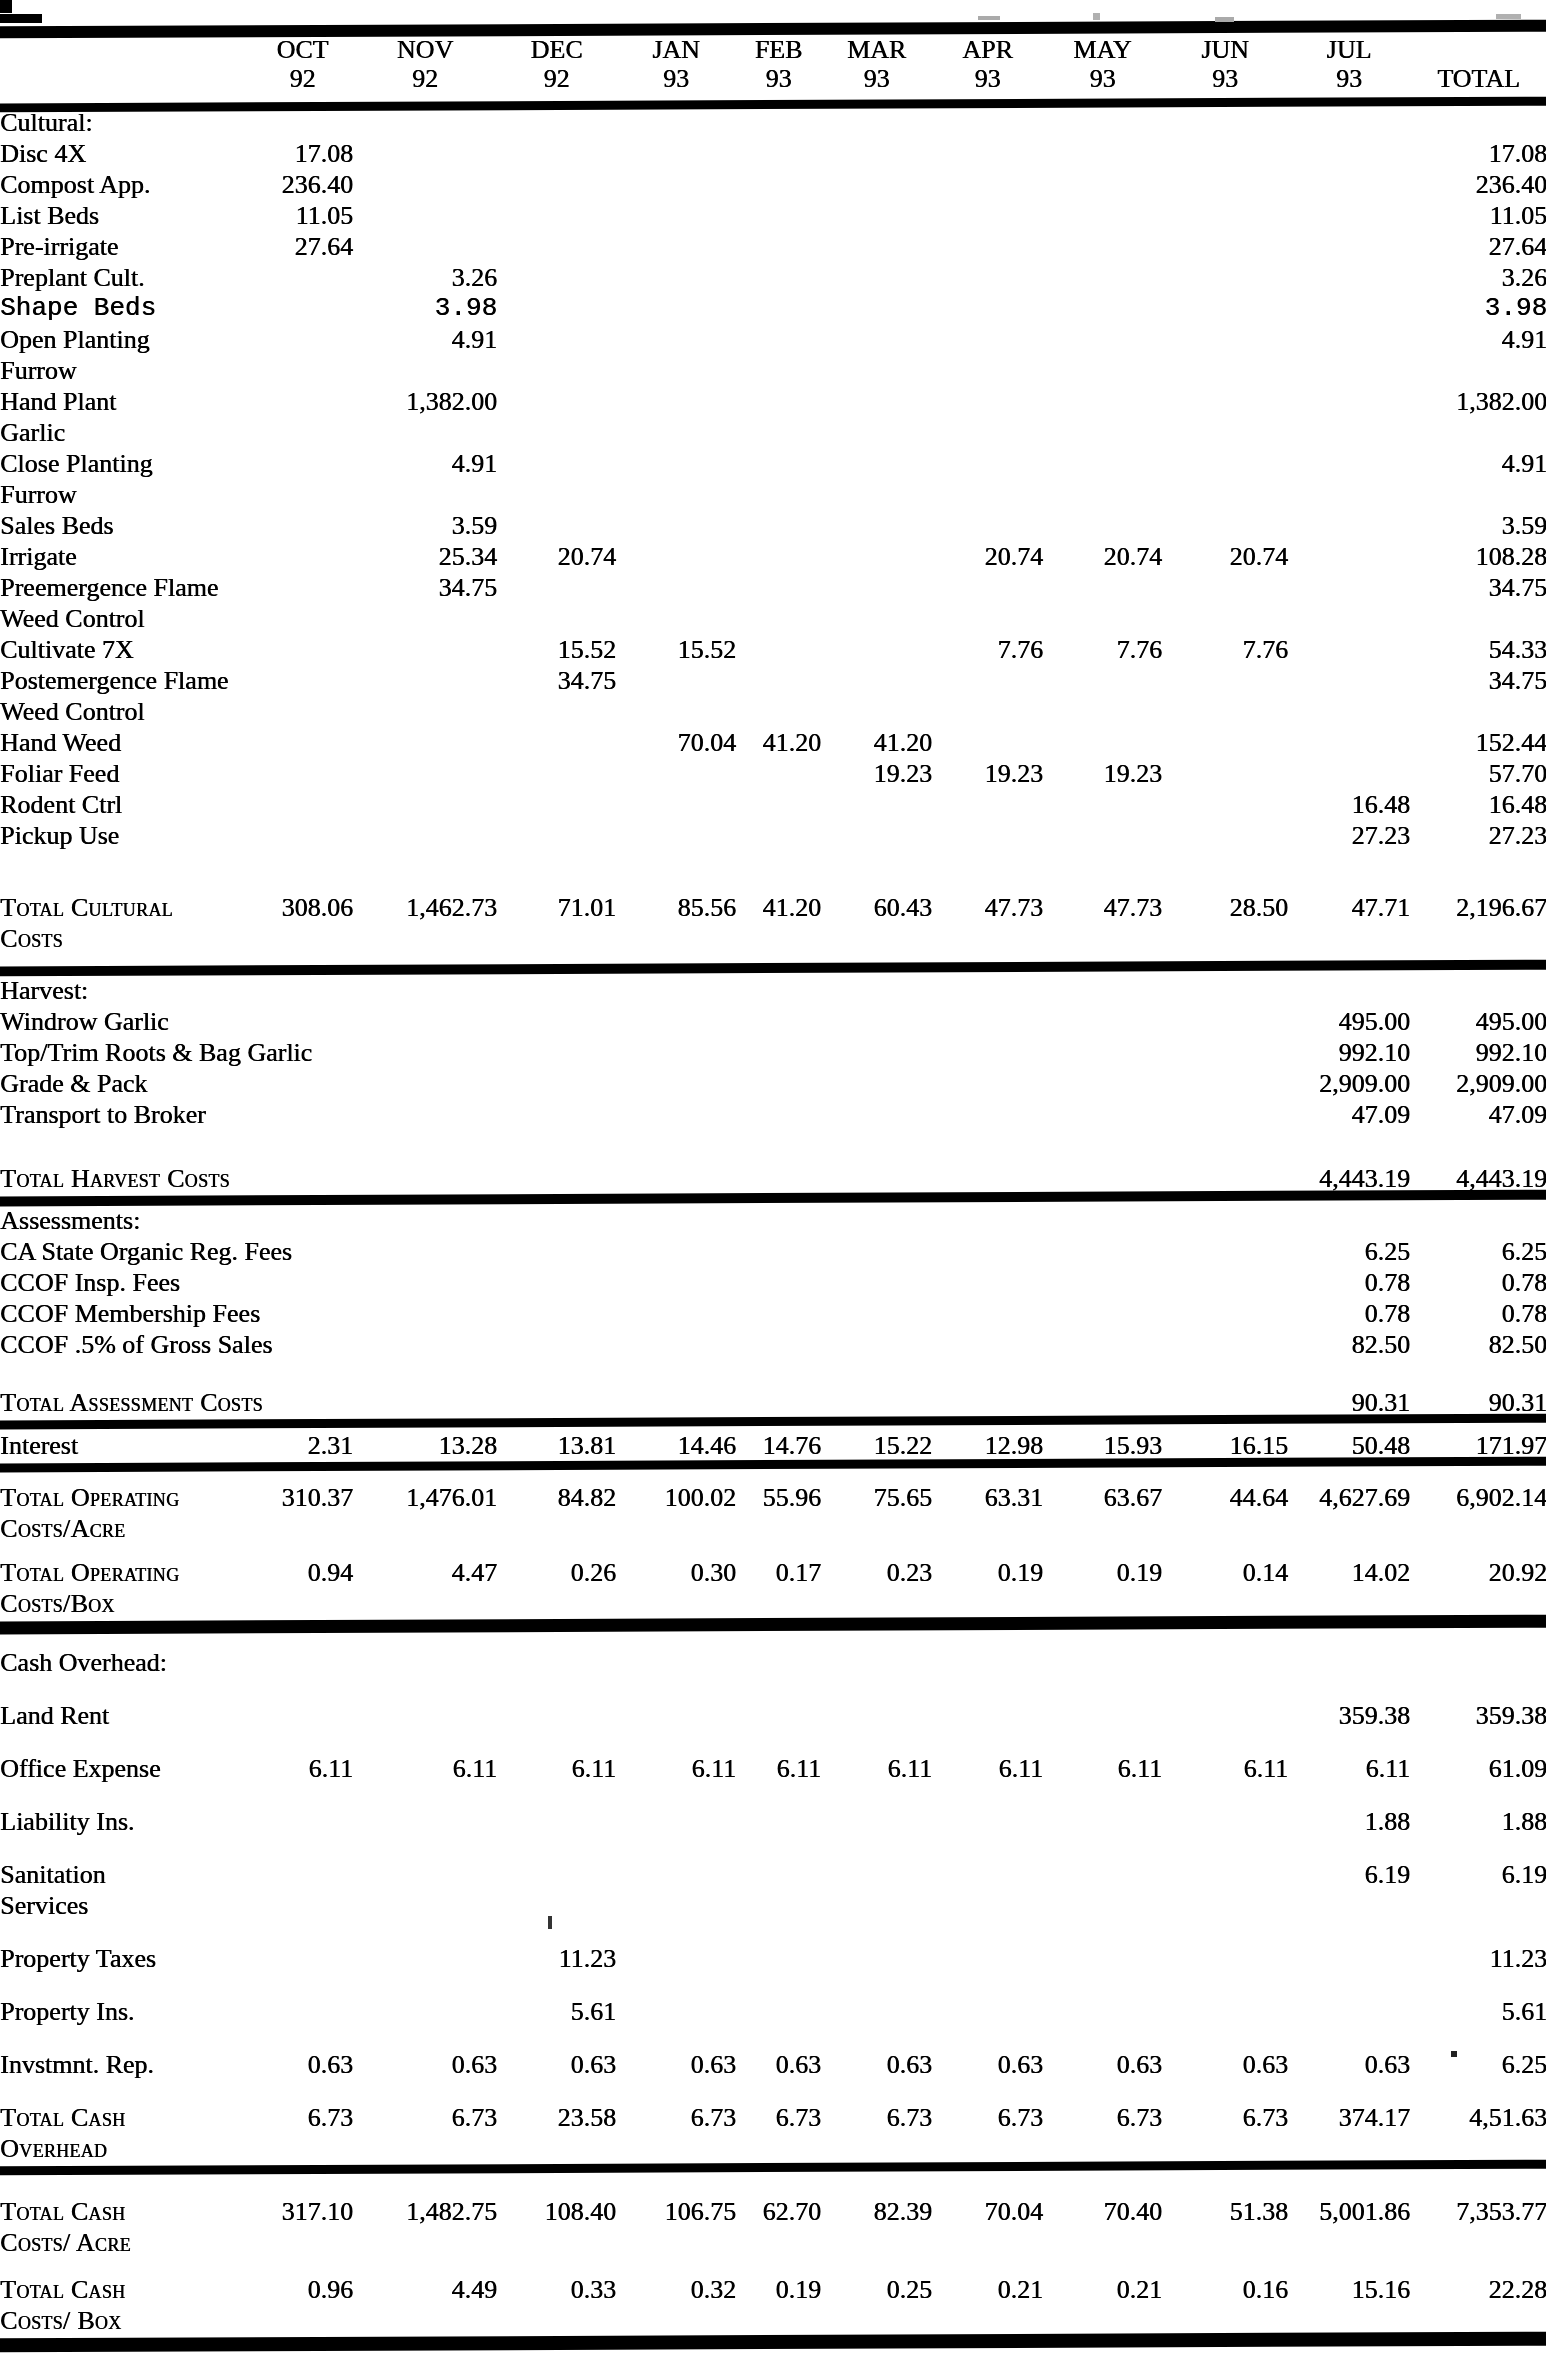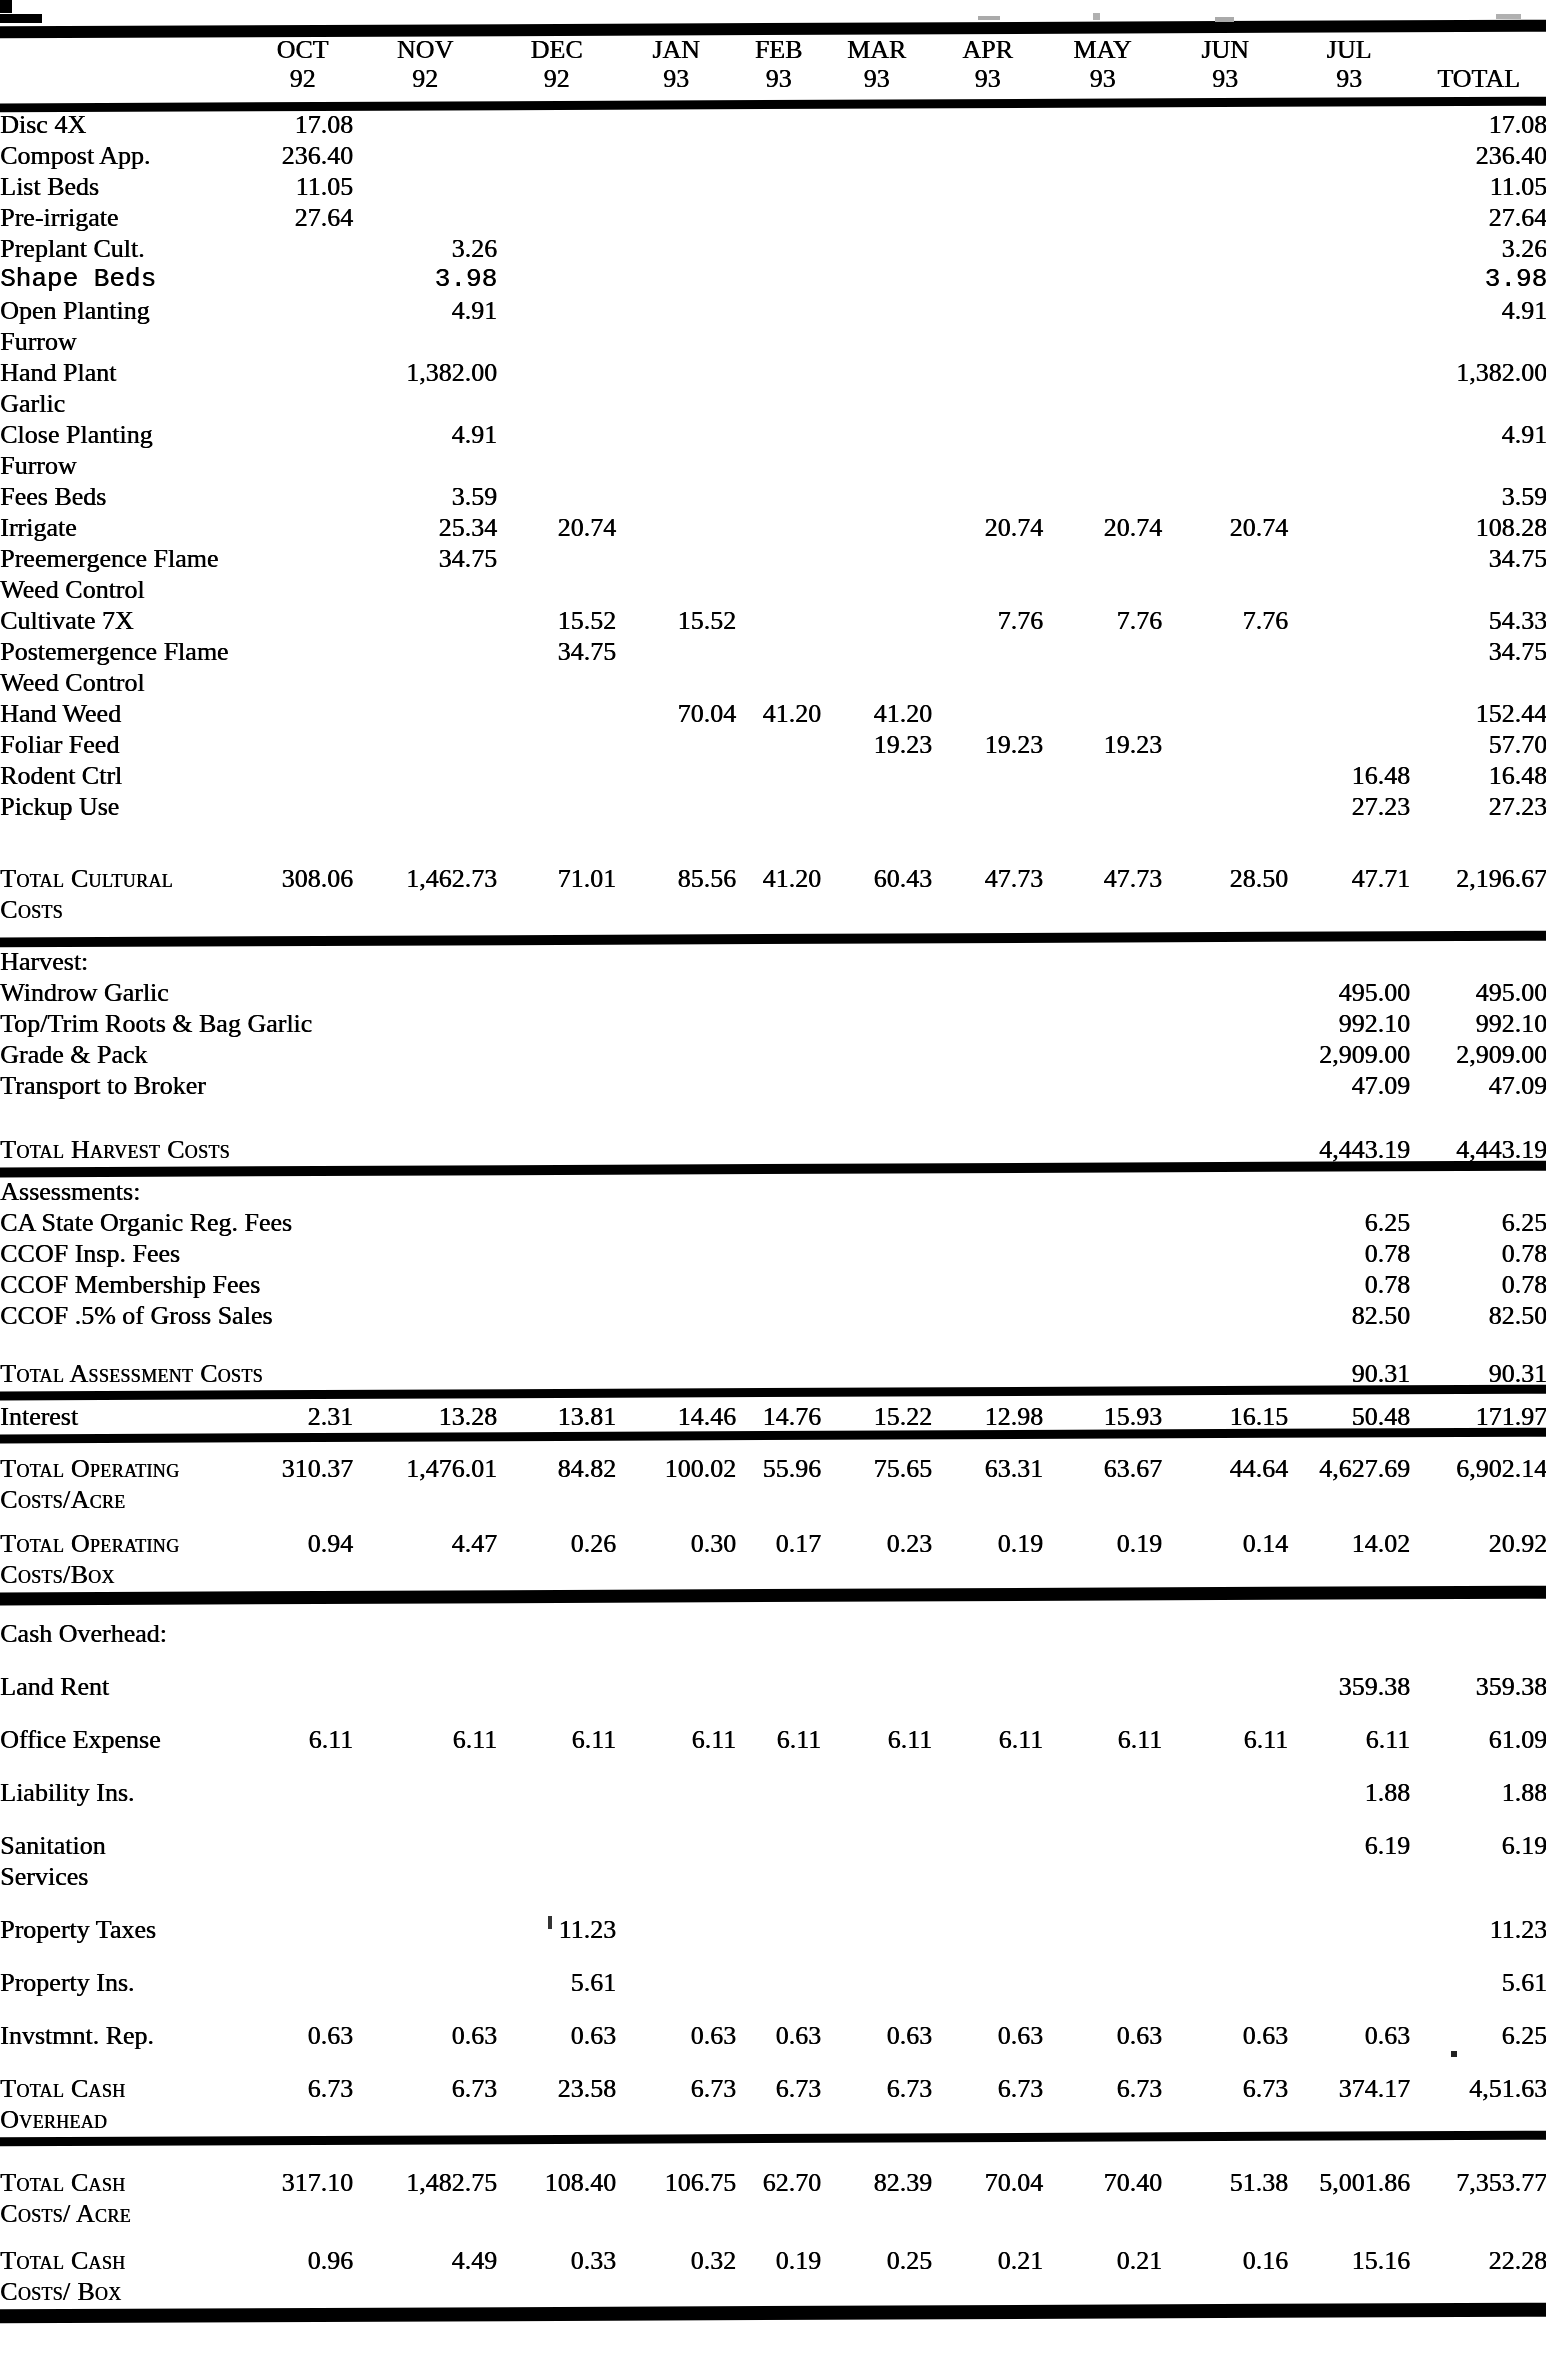--- a/index.html
+++ b/index.html
@@ -83,20 +83,23 @@
           <td class="hc">TOTAL</td>
         </tr>
         <tr style="height: 7.2px;">
           <td colspan="12"></td>
         </tr>
         <tr style="height: 8.6px;">
           <td colspan="12">
             <div class="rule-div" style="height: 8.6px;"></div>
           </td>
         </tr>
+        <tr class="section" style="height: 27px;">
+          <td class="lbl" colspan="12">Cultural:</td>
+        </tr>
         <tr class="item" style="height: 31px;">
           <td class="lbl">Disc 4X</td>
           <td class="num c0">17.08</td>
           <td class="num c1"></td>
           <td class="num c2"></td>
           <td class="num c3"></td>
           <td class="num c4"></td>
           <td class="num c5"></td>
           <td class="num c6"></td>
           <td class="num c7"></td>
@@ -219,21 +222,21 @@
           <td class="num c6"></td>
           <td class="num c7"></td>
           <td class="num c8"></td>
           <td class="num c9"></td>
           <td class="num c10">4.91</td>
         </tr>
         <tr class="cont" style="height: 31px;">
           <td class="lbl" colspan="12">Furrow</td>
         </tr>
         <tr class="item" style="height: 31px;">
-          <td class="lbl">Fees Beds</td>
+          <td class="lbl">Sales Beds</td>
           <td class="num c0"></td>
           <td class="num c1">3.59</td>
           <td class="num c2"></td>
           <td class="num c3"></td>
           <td class="num c4"></td>
           <td class="num c5"></td>
           <td class="num c6"></td>
           <td class="num c7"></td>
           <td class="num c8"></td>
           <td class="num c9"></td>

